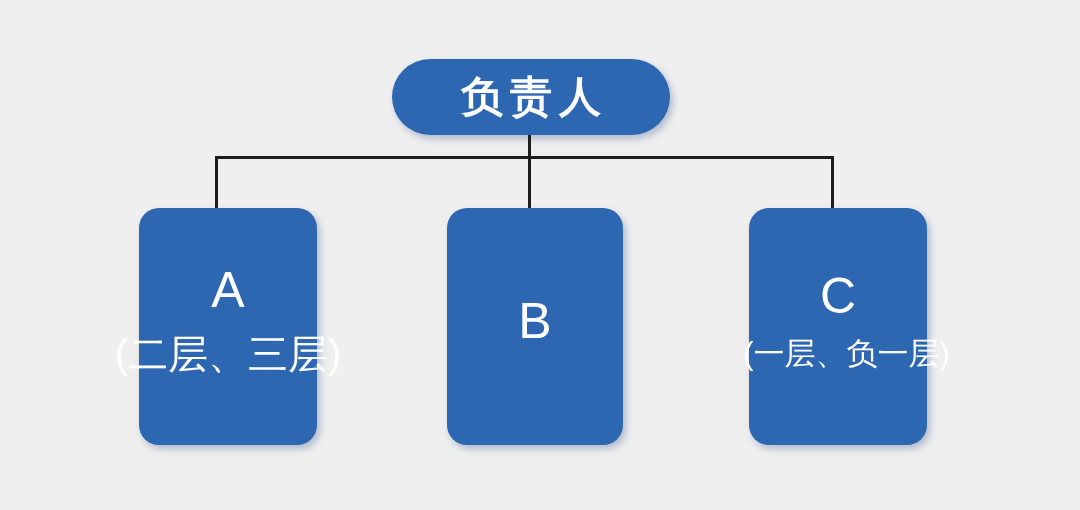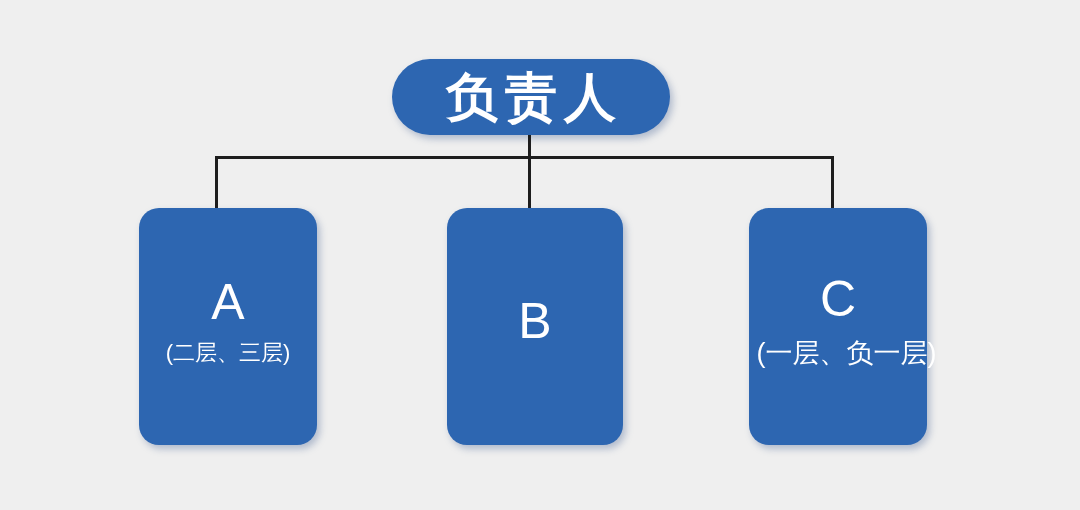--- a/index.html
+++ b/index.html
@@ -20,21 +20,21 @@
   .pill{
     position:absolute;
     left:392px;top:59px;width:278px;height:76px;
     background:var(--node-fill);
     border-radius:38px;
     display:flex;align-items:center;justify-content:center;
     box-shadow:3px 4px 7px rgba(84,110,155,0.40);
   }
   .pill-label{
     color:var(--node-text);
-    font-size:52px;
+    font-size:42px;
     font-weight:bold;
     letter-spacing:7px;
     text-indent:7px;
     line-height:1;
   }
   
   .line{position:absolute;background:var(--connector);}
   .v-root {left:528px;top:135px;width:3px;height:73px;}
   .rail   {left:215px;top:156px;width:619px;height:3px;}
   .v-left {left:215px;top:156px;width:3px;height:52px;}
@@ -56,25 +56,25 @@
   .card-b{left:447px;width:176px;}
   .card-c{left:749px;width:178px;}
   .card-label{
     color:var(--node-text);
     font-size:50px;
     font-weight:400;
     line-height:1.2;
   }
   .card-sub{
     color:var(--node-text);
-    font-size:22px;
+    font-size:40px;
     line-height:1.4;
     white-space:nowrap;
   }
-  .card-c .card-sub{font-size:27px;margin-left:17px;}
+  .card-c .card-sub{font-size:31px;margin-left:17px;}
 </style>
 </head>
 <body>
 
 <div class="stage">
 
   <div class="pill">
     <span class="pill-label">负责人</span>
   </div>
 

